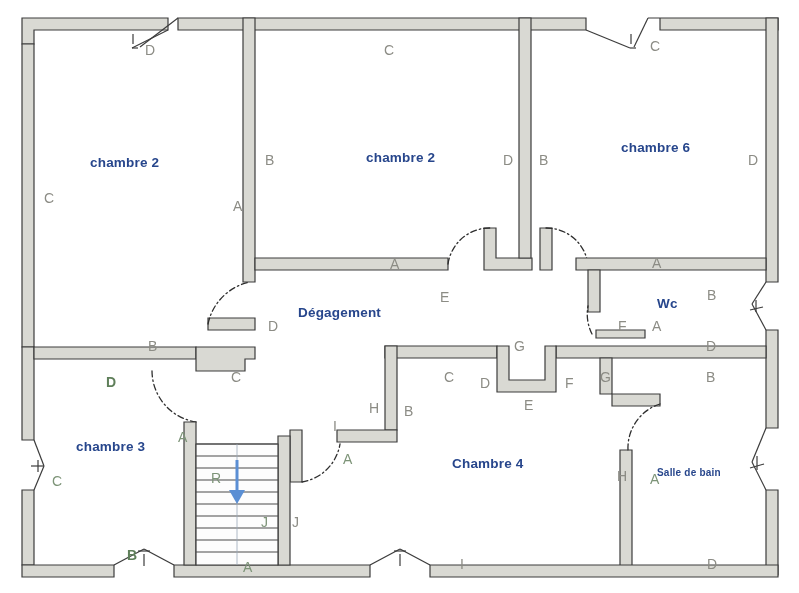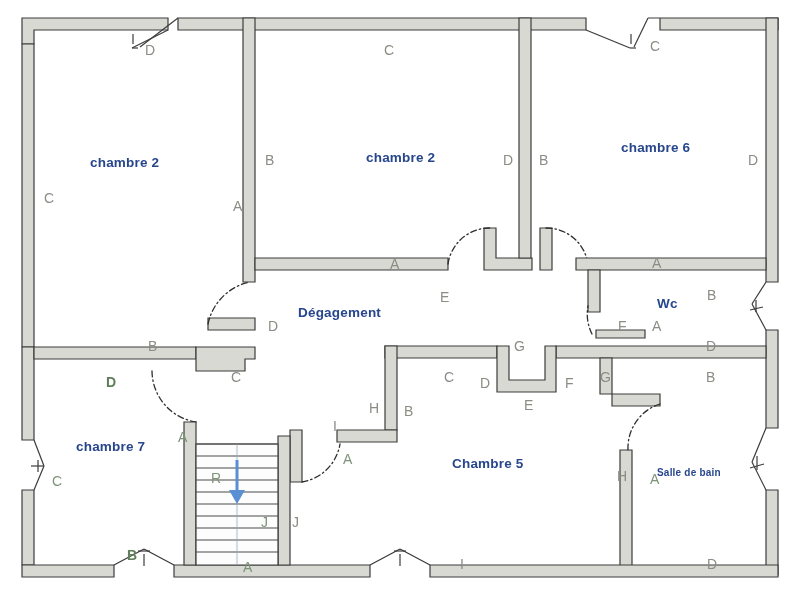--- a/index.html
+++ b/index.html
@@ -251,22 +251,22 @@
       <polygon points="229,490 245,490 237,504" fill="#5b8fd4"></polygon>
     </g>
   </svg>
 
   <div id="room-labels">
       <div class="lbl room-name" style="left: 90px; top: 155px;">chambre 2</div>
       <div class="lbl room-name" style="left: 366px; top: 150px;">chambre 2</div>
       <div class="lbl room-name" style="left: 621px; top: 140px;">chambre 6</div>
       <div class="lbl room-name" style="left: 298px; top: 305px;">Dégagement</div>
       <div class="lbl room-name" style="left: 657px; top: 296px;">Wc</div>
-      <div class="lbl room-name" style="left: 76px; top: 439px;">chambre 7</div>
-      <div class="lbl room-name" style="left: 452px; top: 456px;">Chambre 5</div>
+      <div class="lbl room-name" style="left: 76px; top: 439px;">chambre 3</div>
+      <div class="lbl room-name" style="left: 452px; top: 456px;">Chambre 4</div>
       <div class="lbl room-name small" style="left: 657px; top: 467px;">Salle de bain</div>
     </div>
   <div id="code-labels">
       <div class="lbl code-grey" style="left: 145px; top: 42px;">D</div>
       <div class="lbl code-grey" style="left: 384px; top: 42px;">C</div>
       <div class="lbl code-grey" style="left: 650px; top: 38px;">C</div>
       <div class="lbl code-grey" style="left: 44px; top: 190px;">C</div>
       <div class="lbl code-grey" style="left: 265px; top: 152px;">B</div>
       <div class="lbl code-grey" style="left: 233px; top: 198px;">A</div>
       <div class="lbl code-grey" style="left: 503px; top: 152px;">D</div>

